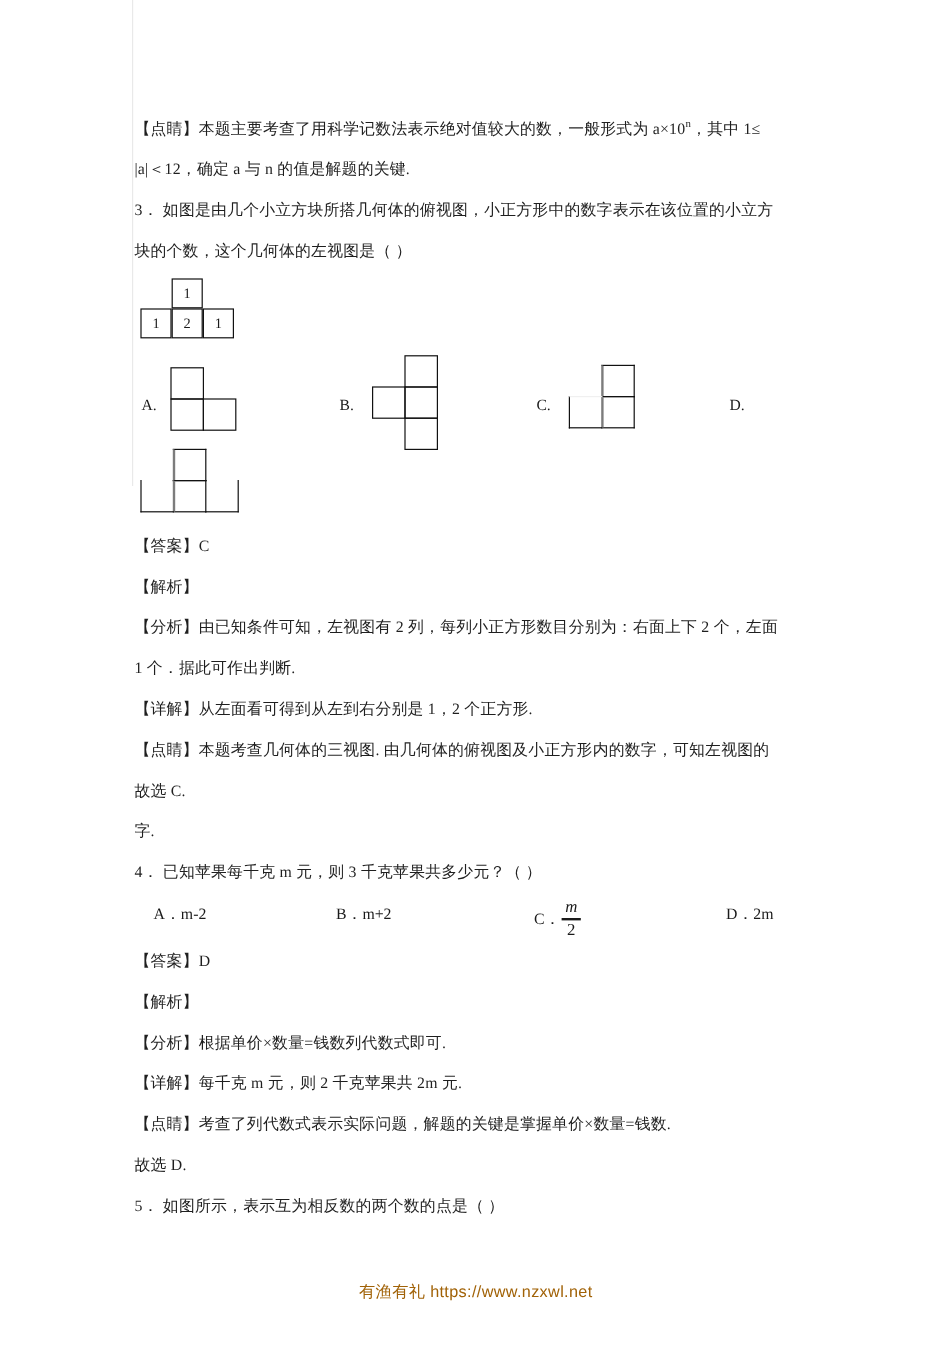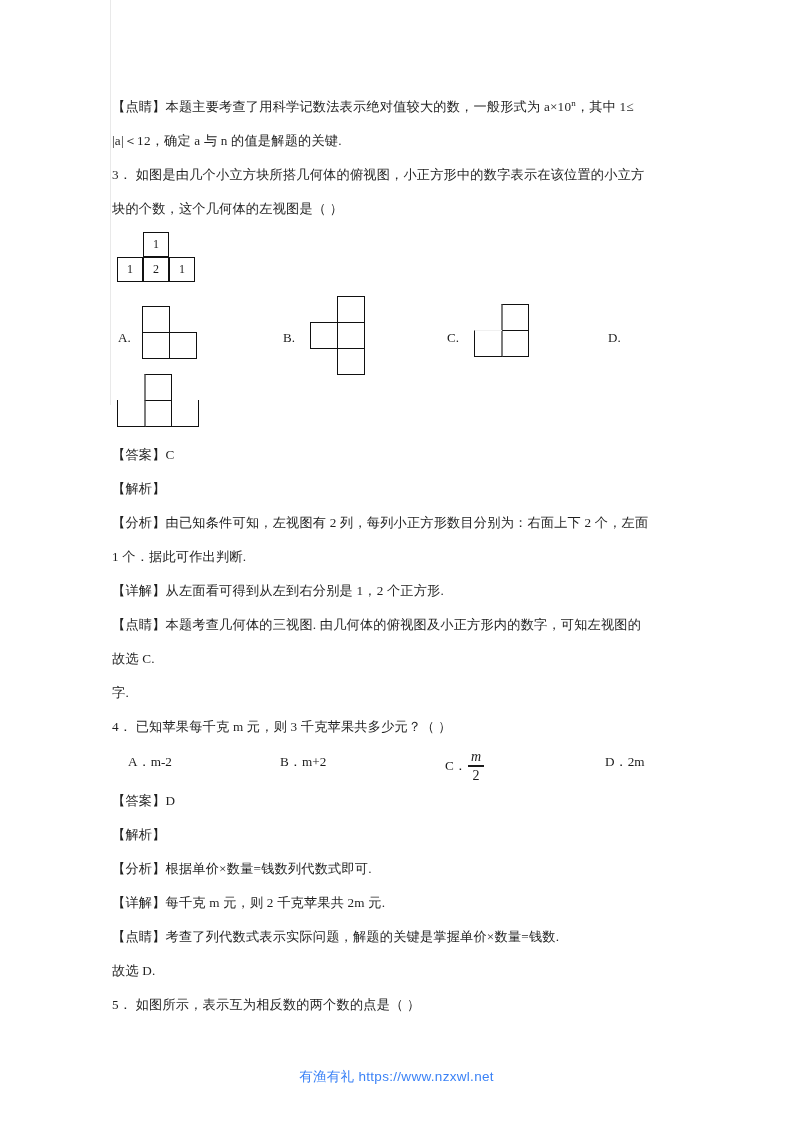--- a/index.html
+++ b/index.html
@@ -149,21 +149,21 @@
   }
 
   
   .footer {
     position: absolute;
     left: 0;
     top: 1068px;
     width: 793px;
     text-align: center;
     font-size: 13.5px;
-    color: #3b82f6;
+    color: #a16207;
     font-family: "Liberation Sans", sans-serif;
     letter-spacing: 0.3px;
   }
 </style>
 </head>
 <body>
 
 <div class="page">
 
   <div class="margin-rule"></div>

